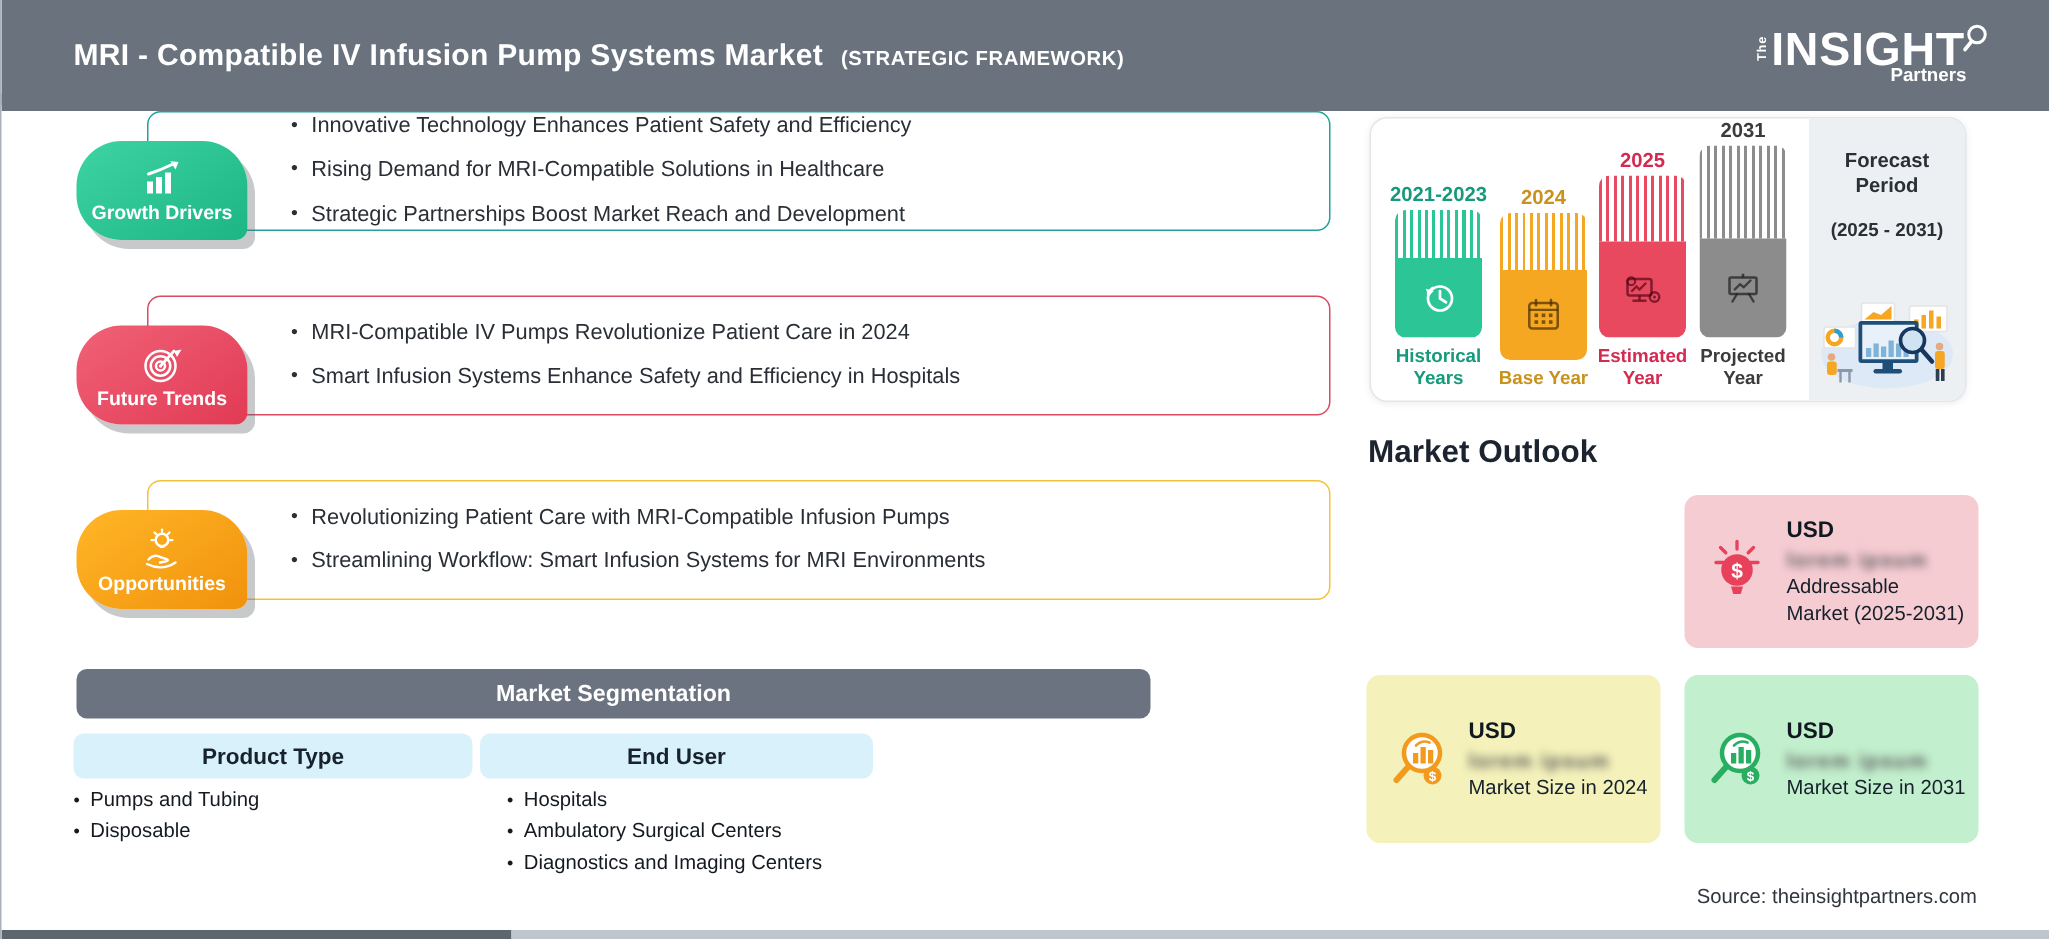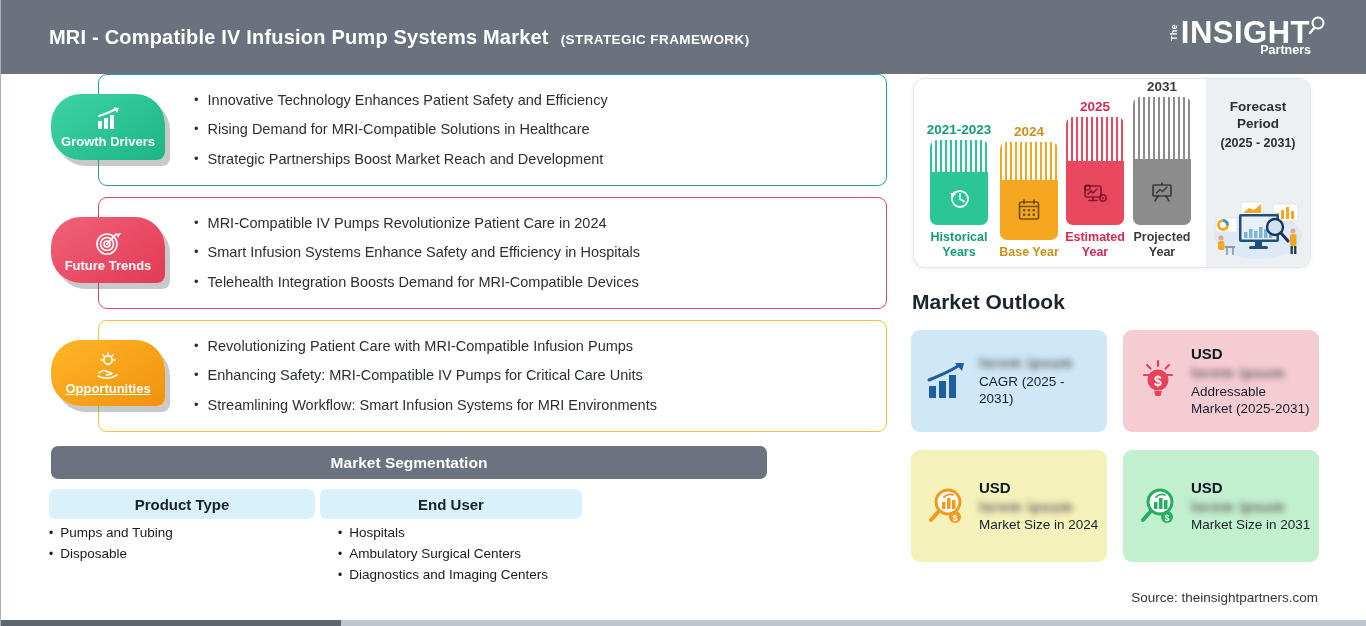--- a/index.html
+++ b/index.html
@@ -19,40 +19,40 @@
   .hdr-sub { color:#fff; font-size:13.5px; font-weight:600; letter-spacing:.4px; }
   .logo { margin-left:auto; display:flex; flex-direction:column; align-items:flex-end; color:#fff; }
   .logo-row { display:flex; align-items:center; }
   .logo-the { writing-mode:vertical-rl; transform:rotate(180deg); font-size:8.5px; font-weight:700; letter-spacing:.5px; margin-right:2px; }
   .logo-insight { font-size:31px; font-weight:800; letter-spacing:.5px; line-height:1; }
   .logo-mag { margin-left:-3px; margin-top:-14px; }
   .logo-partners { font-size:12.5px; font-weight:700; margin-top:-4px; padding-right:16px; line-height:1; }
   .hdr-notch { position:absolute; left:0; top:62px; width:13px; height:8px; background:#6a737d; }
   
   .dbox {
-    position:absolute; left:97px; width:789px; height:112px; background:#fff;
+    position:absolute; left:97px; width:789px; height:80px; background:#fff;
     border-radius:9px; display:flex; flex-direction:column; justify-content:center;
     gap:12px; padding-left:95px; padding-right:12px;
   }
   .dbox-gd { top:74px;  border:1.6px solid #23a09b; }
   .dbox-ft { top:197px; border:1.6px solid #d84b61; }
   .dbox-op { top:320px; border:1.6px solid #f3c238; }
   .bullet { font-size:14.5px; color:#2a2f36; line-height:1.2; }
   .bullet::before { content:"•"; margin-right:9px; font-size:13px; position:relative; top:-1px; }
   
   .badge {
     position:absolute; left:50px; width:114px; height:66px;
     border-radius:30px 30px 8px 30px;
     display:flex; flex-direction:column; align-items:center; justify-content:center;
     gap:2px; color:#fff; box-shadow:5px 6px 0 rgba(95,100,106,.35);
   }
   .badge-label { font-size:13px; font-weight:700; line-height:1; }
   .badge-gd { top:94px;  background:linear-gradient(145deg,#3ed3a3,#1db584); }
   .badge-ft { top:217px; background:linear-gradient(145deg,#f06277,#e23a55); }
-  .badge-op { top:340px; background:linear-gradient(145deg,#ffb627,#f1920c);text-decoration:underline; }
+  .badge-op { top:340px; background:linear-gradient(145deg,#ffb627,#f1920c); }
   
   .seg-bar {
     position:absolute; left:50px; top:446px; width:716px; height:33px;
     background:#6b7280; border-radius:7px; color:#fff; font-weight:700; font-size:15.5px;
     display:flex; align-items:center; justify-content:center;
   }
   .seg-col-h {
     position:absolute; top:489px; height:30px; background:#d8f1fa; border-radius:7px;
     display:flex; align-items:center; justify-content:center;
     font-weight:700; font-size:15px; color:#17222c;
@@ -79,21 +79,21 @@
   .tc1 { left:14px;  --c:#2cc596; } .tc1 .tbar{height:85px;}  .tc1 .stripes{height:32px;} .tc1 .year,.tc1 .blabel{color:#169a7c;}
   .tc2 { left:84px;  --c:#f6a722; } .tc2 .tbar{height:98px;}  .tc2 .stripes{height:38px;} .tc2 .year,.tc2 .blabel{color:#c8921c;}
   .tc3 { left:150px; --c:#e9495e; } .tc3 .tbar{height:108px;} .tc3 .stripes{height:44px;} .tc3 .year,.tc3 .blabel{color:#d42a52;}
   .tc4 { left:217px; --c:#8c8c8c; } .tc4 .tbar{height:128px;} .tc4 .stripes{height:62px;} .tc4 .year,.tc4 .blabel{color:#3b3b3b;}
   .forecast {
     position:absolute; right:0; top:0; width:104px; height:100%;
     background:#edf0f3; border-radius:0 11px 11px 0;
     display:flex; flex-direction:column; align-items:center; padding-top:20px;
   }
   .f-title { font-weight:800; font-size:13.5px; color:#2b2f36; text-align:center; line-height:1.25; max-width:80px; }
-  .f-range { font-size:12.5px; font-weight:700; color:#2b2f36; margin-top:3px; }
+  .f-range { font-size:12.5px; font-weight:700; color:#2b2f36; margin-top:13px; }
   .f-illu { position:absolute; bottom:5px; }
   
   .mo-title { position:absolute; left:911px; top:290px; font-size:21px; font-weight:800; color:#1c2430; }
   .card {
     position:absolute; width:196px; border-radius:9px;
     display:flex; align-items:center; gap:10px; padding:10px 8px 10px 12px;
   }
   .card-cagr   { left:910px;  top:330px; height:102px; background:#cfe7f6; }
   .card-addr   { left:1122px; top:330px; height:102px; background:#f6ccd3; }
   .card-ms2024 { left:910px;  top:450px; height:112px; background:#f4f1ba; }
@@ -143,37 +143,35 @@
       <rect x="16" y="8" width="4" height="14" fill="#fff"></rect>
       <path d="M5 9 C11 7 16 5 21 2.5" stroke="#fff" stroke-width="2" fill="none" stroke-linecap="round"></path>
       <polygon points="19.5,0.5 25,1 23,6" fill="#fff"></polygon>
     </svg>
     <span class="badge-label">Growth Drivers</span>
   </div>
 
   <div class="dbox dbox-ft">
     <div class="bullet">MRI-Compatible IV Pumps Revolutionize Patient Care in 2024</div>
     <div class="bullet">Smart Infusion Systems Enhance Safety and Efficiency in Hospitals</div>
-    <div class="bullet">Telehealth Integration Boosts Demand for MRI-Compatible Devices</div>
   </div>
   <div class="badge badge-ft">
     <svg width="28" height="28" viewBox="0 0 28 28">
       <circle cx="13" cy="15" r="10" fill="none" stroke="#fff" stroke-width="1.7"></circle>
       <circle cx="13" cy="15" r="6.5" fill="none" stroke="#fff" stroke-width="1.7"></circle>
       <circle cx="13" cy="15" r="3" fill="none" stroke="#fff" stroke-width="1.7"></circle>
       <circle cx="13" cy="15" r="1" fill="#fff"></circle>
       <line x1="13" y1="15" x2="22" y2="5" stroke="#fff" stroke-width="1.8" stroke-linecap="round"></line>
       <polygon points="22,5 27,4 24,9" fill="#fff"></polygon>
     </svg>
     <span class="badge-label">Future Trends</span>
   </div>
 
   <div class="dbox dbox-op">
     <div class="bullet">Revolutionizing Patient Care with MRI-Compatible Infusion Pumps</div>
-    <div class="bullet">Enhancing Safety: MRI-Compatible IV Pumps for Critical Care Units</div>
     <div class="bullet">Streamlining Workflow: Smart Infusion Systems for MRI Environments</div>
   </div>
   <div class="badge badge-op">
     <svg width="28" height="28" viewBox="0 0 28 28">
       <circle cx="14" cy="8" r="4.2" fill="none" stroke="#fff" stroke-width="1.7"></circle>
       <line x1="12.5" y1="12.5" x2="15.5" y2="12.5" stroke="#fff" stroke-width="1.5"></line>
       <line x1="14" y1="1" x2="14" y2="2.6" stroke="#fff" stroke-width="1.5" stroke-linecap="round"></line>
       <line x1="7" y1="8" x2="8.6" y2="8" stroke="#fff" stroke-width="1.5" stroke-linecap="round"></line>
       <line x1="19.4" y1="8" x2="21" y2="8" stroke="#fff" stroke-width="1.5" stroke-linecap="round"></line>
       <line x1="9" y1="3" x2="10.1" y2="4.1" stroke="#fff" stroke-width="1.5" stroke-linecap="round"></line>
@@ -310,35 +308,20 @@
         <circle cx="82" cy="31" r="2.5" fill="#e8a87c"></circle>
         <rect x="79" y="34" width="6.5" height="12" rx="2" fill="#f5a623"></rect>
         <rect x="79.5" y="46" width="2.4" height="8" fill="#2d3e50"></rect>
         <rect x="83" y="46" width="2.4" height="8" fill="#2d3e50"></rect>
       </svg>
     </div>
   </div>
 
   <div class="mo-title">Market Outlook</div>
 
-  <div class="card card-cagr">
-    <div class="card-ic">
-      <svg width="42" height="38" viewBox="0 0 42 38">
-        <rect x="4" y="24" width="7" height="12" fill="#1d5f9e"></rect>
-        <rect x="14" y="19" width="7" height="17" fill="#1d5f9e"></rect>
-        <rect x="24" y="13" width="7" height="23" fill="#1d5f9e"></rect>
-        <path d="M4 18 C14 14 24 10 33 4" fill="none" stroke="#1d5f9e" stroke-width="3" stroke-linecap="round"></path>
-        <polygon points="30,1 39,1 37,9" fill="#1d5f9e"></polygon>
-      </svg>
-    </div>
-    <div class="card-txt">
-      <div><span class="blurred">lorem ipsum</span></div>
-      <div>CAGR (2025 - 2031)</div>
-    </div>
-  </div>
 
   <div class="card card-addr">
     <div class="card-ic">
       <svg width="40" height="44" viewBox="0 0 40 44">
         <g stroke="#e8415b" stroke-width="2.2" stroke-linecap="round">
           <line x1="20" y1="2" x2="20" y2="7"></line>
           <line x1="6" y1="16" x2="11" y2="16"></line>
           <line x1="34" y1="16" x2="29" y2="16"></line>
           <line x1="9" y1="6" x2="12.5" y2="9.5"></line>
           <line x1="31" y1="6" x2="27.5" y2="9.5"></line>

